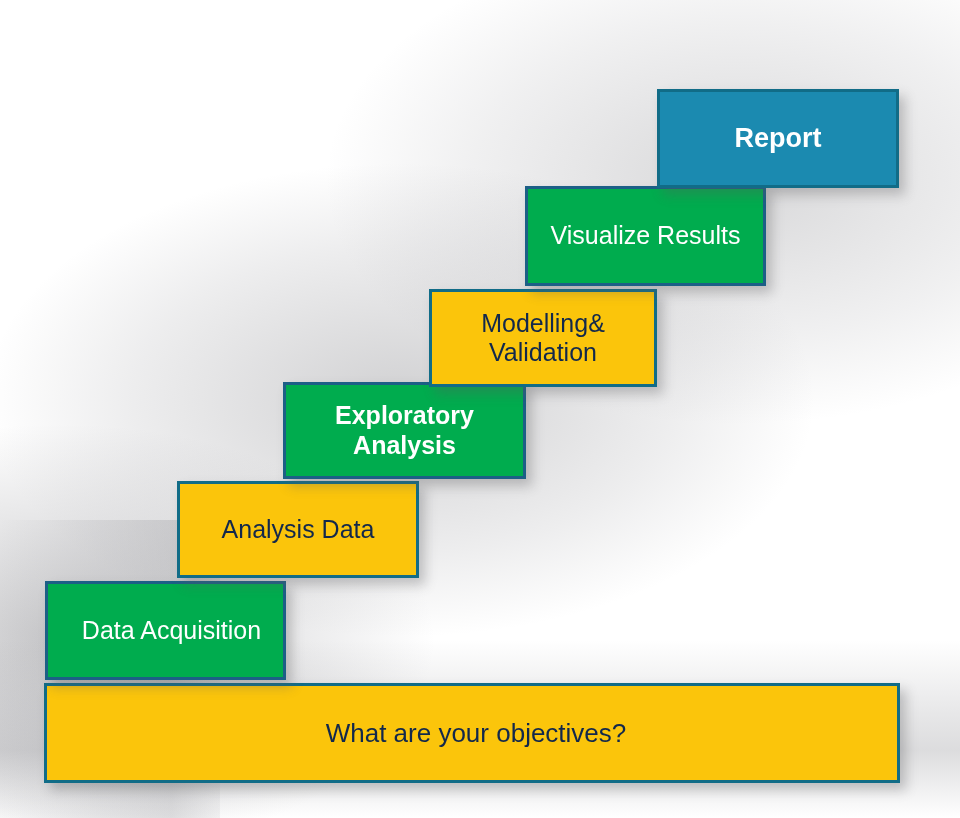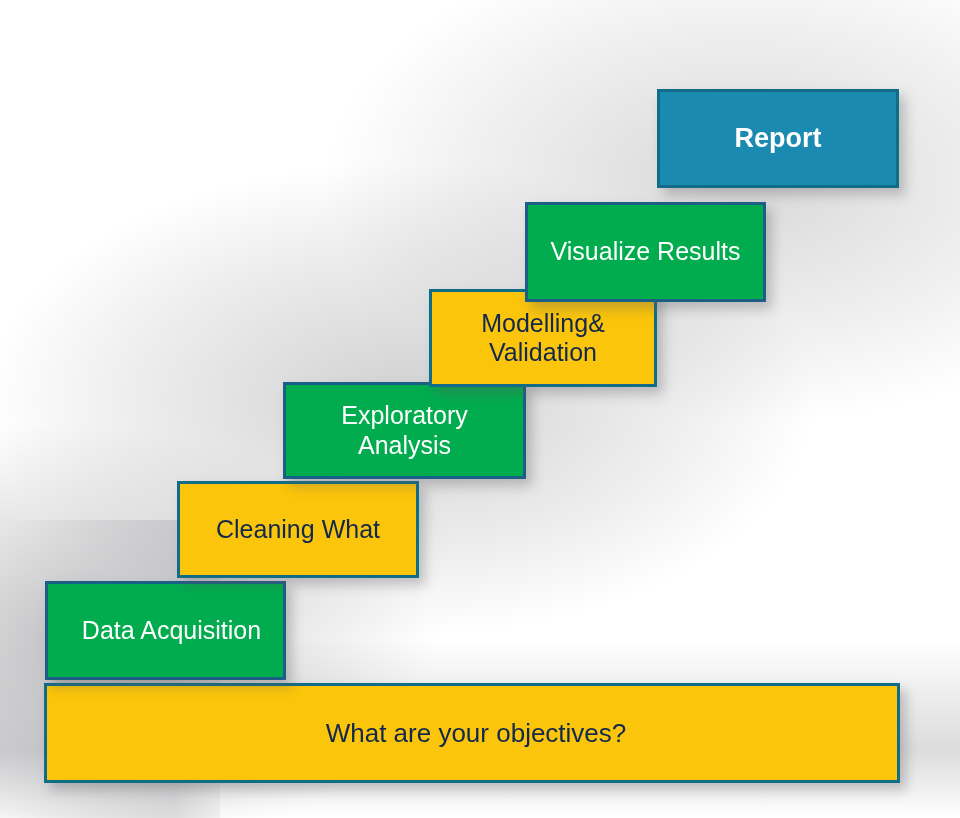--- a/index.html
+++ b/index.html
@@ -82,22 +82,22 @@
 
 <div id="canvas">
 
   <div class="shadow-layer diag-shadow"></div>
   <div class="shadow-layer left-shadow"></div>
   <div class="shadow-layer base-shadow"></div>
 
   <div id="steps-container">
       <div class="step" style="left: 44px; top: 683px; width: 856px; height: 100px; background: rgb(251, 197, 11); border: 3px solid rgb(17, 108, 135); color: rgb(18, 40, 76); font-size: 26px; font-weight: 400; z-index: 11; padding-left: 8px;"><span class="step-label">What are your objectives?</span></div>
       <div class="step" style="left: 45px; top: 581px; width: 241px; height: 99px; background: rgb(0, 172, 78); border: 3px solid rgb(28, 95, 134); color: rgb(255, 255, 255); font-size: 25px; font-weight: 400; z-index: 12; padding-left: 12px;"><span class="step-label">Data Acquisition</span></div>
-      <div class="step" style="left: 177px; top: 481px; width: 242px; height: 97px; background: rgb(251, 197, 11); border: 3px solid rgb(17, 108, 135); color: rgb(18, 40, 76); font-size: 25px; font-weight: 400; z-index: 13;"><span class="step-label">Cleaning What</span></div>
-      <div class="step" style="left: 283px; top: 382px; width: 243px; height: 97px; background: rgb(0, 172, 78); border: 3px solid rgb(28, 95, 134); color: rgb(255, 255, 255); font-size: 25px; font-weight: 400; z-index: 14;"><span class="step-label">Exploratory
+      <div class="step" style="left: 177px; top: 481px; width: 242px; height: 97px; background: rgb(251, 197, 11); border: 3px solid rgb(17, 108, 135); color: rgb(18, 40, 76); font-size: 25px; font-weight: 400; z-index: 13;"><span class="step-label">Analysis Data</span></div>
+      <div class="step" style="left: 283px; top: 382px; width: 243px; height: 97px; background: rgb(0, 172, 78); border: 3px solid rgb(28, 95, 134); color: rgb(255, 255, 255); font-size: 25px; font-weight: 700; z-index: 14;"><span class="step-label">Exploratory
 Analysis</span></div>
       <div class="step" style="left: 429px; top: 289px; width: 228px; height: 98px; background: rgb(251, 197, 11); border: 3px solid rgb(17, 108, 135); color: rgb(18, 40, 76); font-size: 25px; font-weight: 400; z-index: 15;"><span class="step-label">Modelling&amp;
 Validation</span></div>
-      <div class="step" style="left: 525px; top: 202px; width: 241px; height: 100px; background: rgb(0, 172, 78); border: 3px solid rgb(28, 95, 134); color: rgb(255, 255, 255); font-size: 25px; font-weight: 400; z-index: 16;"><span class="step-label">Visualize Results</span></div>
+      <div class="step" style="left: 525px; top: 186px; width: 241px; height: 100px; background: rgb(0, 172, 78); border: 3px solid rgb(28, 95, 134); color: rgb(255, 255, 255); font-size: 25px; font-weight: 400; z-index: 16;"><span class="step-label">Visualize Results</span></div>
       <div class="step" style="left: 657px; top: 89px; width: 242px; height: 99px; background: rgb(27, 138, 176); border: 3px solid rgb(17, 108, 135); color: rgb(255, 255, 255); font-size: 27px; font-weight: 700; z-index: 17;"><span class="step-label">Report</span></div>
     </div>
 
 </div>
 
 </body></html>

